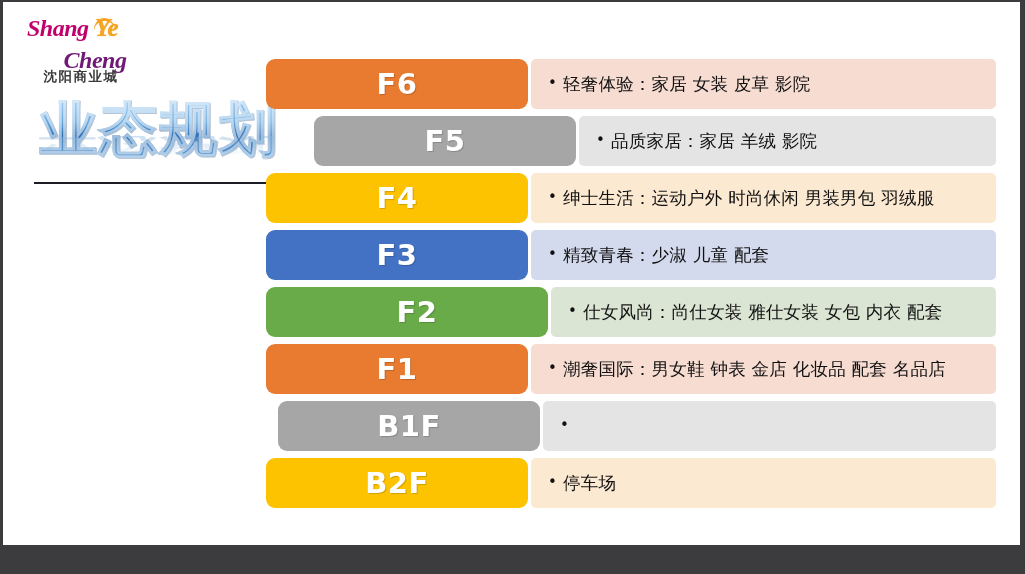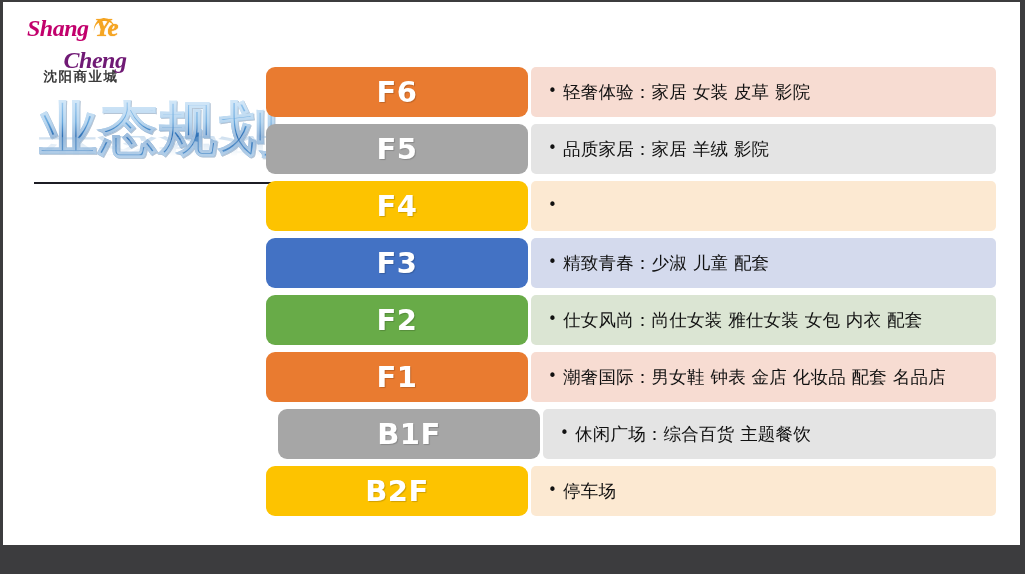--- a/index.html
+++ b/index.html
@@ -139,21 +139,21 @@
     top: 82px;
     width: 238px;
     height: 2px;
     background: #1c1c24;
   }
 
   
   #floor-list {
     position: absolute;
     left: 263px;
-    top: 65px;
+    top: 57px;
     width: 730px;
   }
   .floor-row {
     position: relative;
     height: 50px;
     margin-bottom: 7px;
     display: flex;
     align-items: stretch;
   }
   .floor-label {
@@ -214,58 +214,58 @@
 
   <div id="floor-list">
       <div class="floor-row">
         <div class="floor-label" style="background: rgb(233, 123, 48);">F6</div>
         <div class="floor-desc" style="background: rgb(247, 220, 210);">
           <span class="bullet">•</span>
           <span>轻奢体验：家居 女装 皮草 影院</span>
         </div>
       </div>
       <div class="floor-row">
-        <div class="floor-label" style="background: rgb(166, 166, 166);">F5</div>
+        <div class="floor-label" style="background: rgb(166, 166, 166); margin-left: 48px;">F5</div>
         <div class="floor-desc" style="background: rgb(228, 228, 228);">
           <span class="bullet">•</span>
           <span>品质家居：家居 羊绒 影院</span>
         </div>
       </div>
       <div class="floor-row">
         <div class="floor-label" style="background: rgb(253, 195, 0);">F4</div>
         <div class="floor-desc" style="background: rgb(252, 233, 210);">
           <span class="bullet">•</span>
+          <span>绅士生活：运动户外 时尚休闲 男装男包 羽绒服</span>
         </div>
       </div>
       <div class="floor-row">
         <div class="floor-label" style="background: rgb(67, 114, 196);">F3</div>
         <div class="floor-desc" style="background: rgb(212, 218, 237);">
           <span class="bullet">•</span>
           <span>精致青春：少淑 儿童 配套</span>
         </div>
       </div>
       <div class="floor-row">
-        <div class="floor-label" style="background: rgb(104, 171, 72);">F2</div>
+        <div class="floor-label" style="background: rgb(104, 171, 72); padding-left: 20px;">F2</div>
         <div class="floor-desc" style="background: rgb(219, 229, 211);">
           <span class="bullet">•</span>
           <span>仕女风尚：尚仕女装 雅仕女装 女包 内衣 配套</span>
         </div>
       </div>
       <div class="floor-row">
         <div class="floor-label" style="background: rgb(233, 123, 48);">F1</div>
         <div class="floor-desc" style="background: rgb(247, 220, 210);">
           <span class="bullet">•</span>
           <span>潮奢国际：男女鞋 钟表 金店 化妆品 配套 名品店</span>
         </div>
       </div>
       <div class="floor-row">
         <div class="floor-label" style="background: rgb(166, 166, 166); margin-left: 12px;">B1F</div>
         <div class="floor-desc" style="background: rgb(228, 228, 228);">
           <span class="bullet">•</span>
-          <span>休闲广场：综合百货 主题餐饮</span>
         </div>
       </div>
       <div class="floor-row">
         <div class="floor-label" style="background: rgb(253, 195, 0);">B2F</div>
         <div class="floor-desc" style="background: rgb(252, 233, 210);">
           <span class="bullet">•</span>
           <span>停车场</span>
         </div>
       </div>
     </div>

